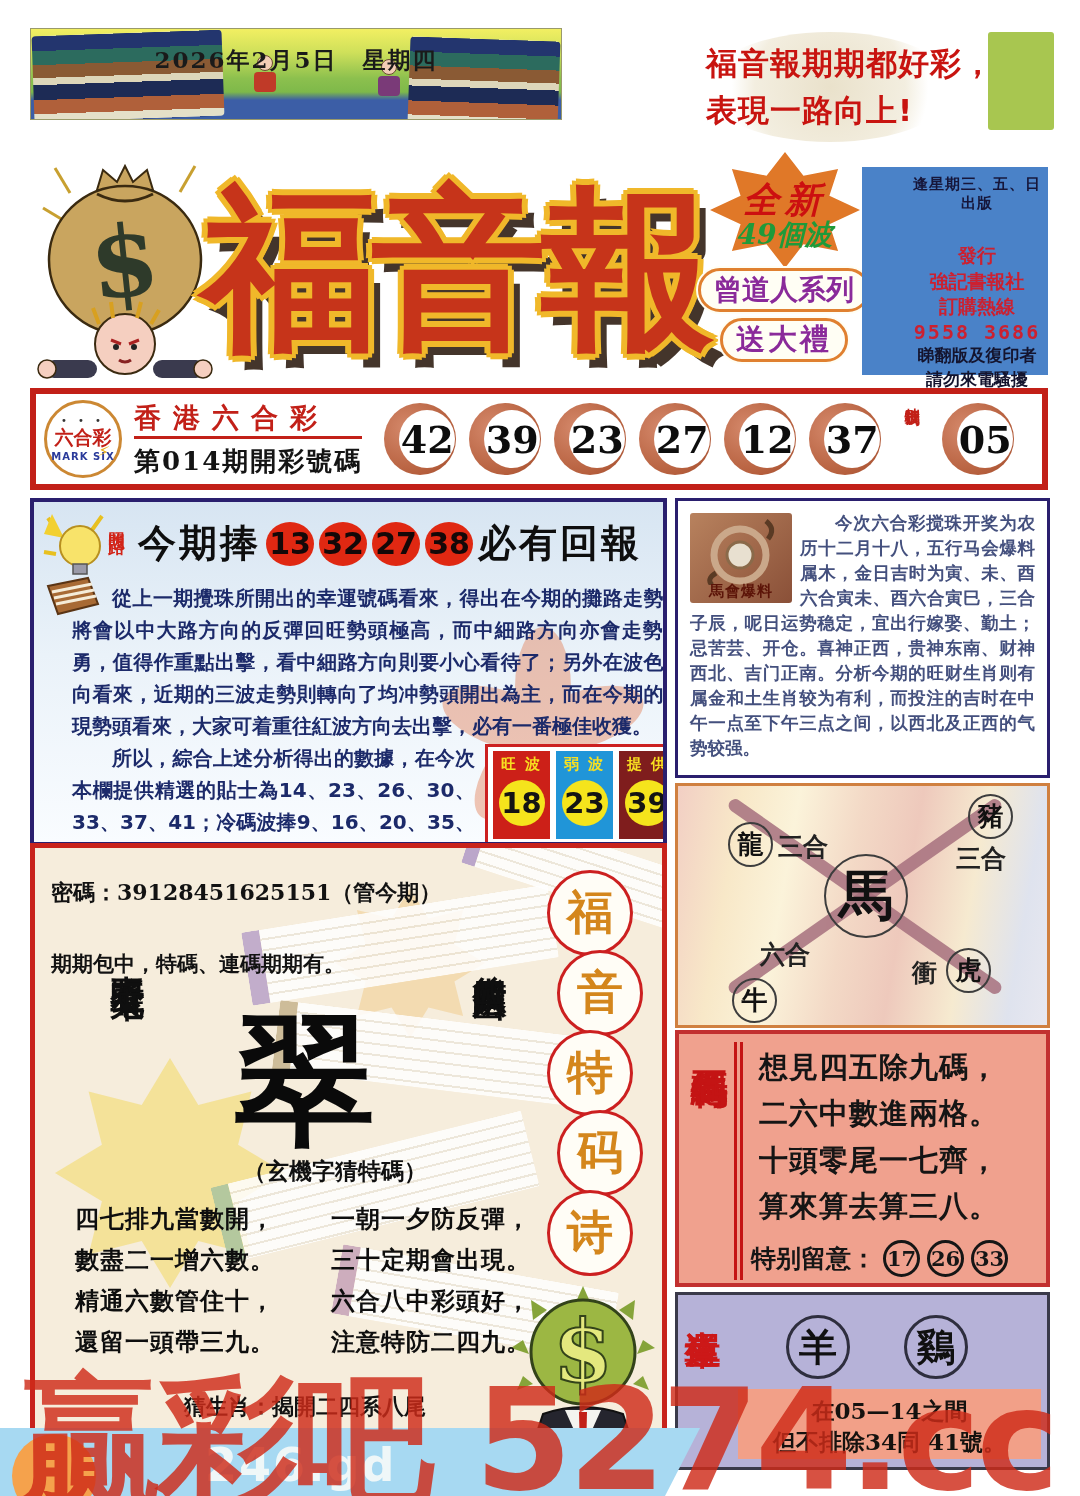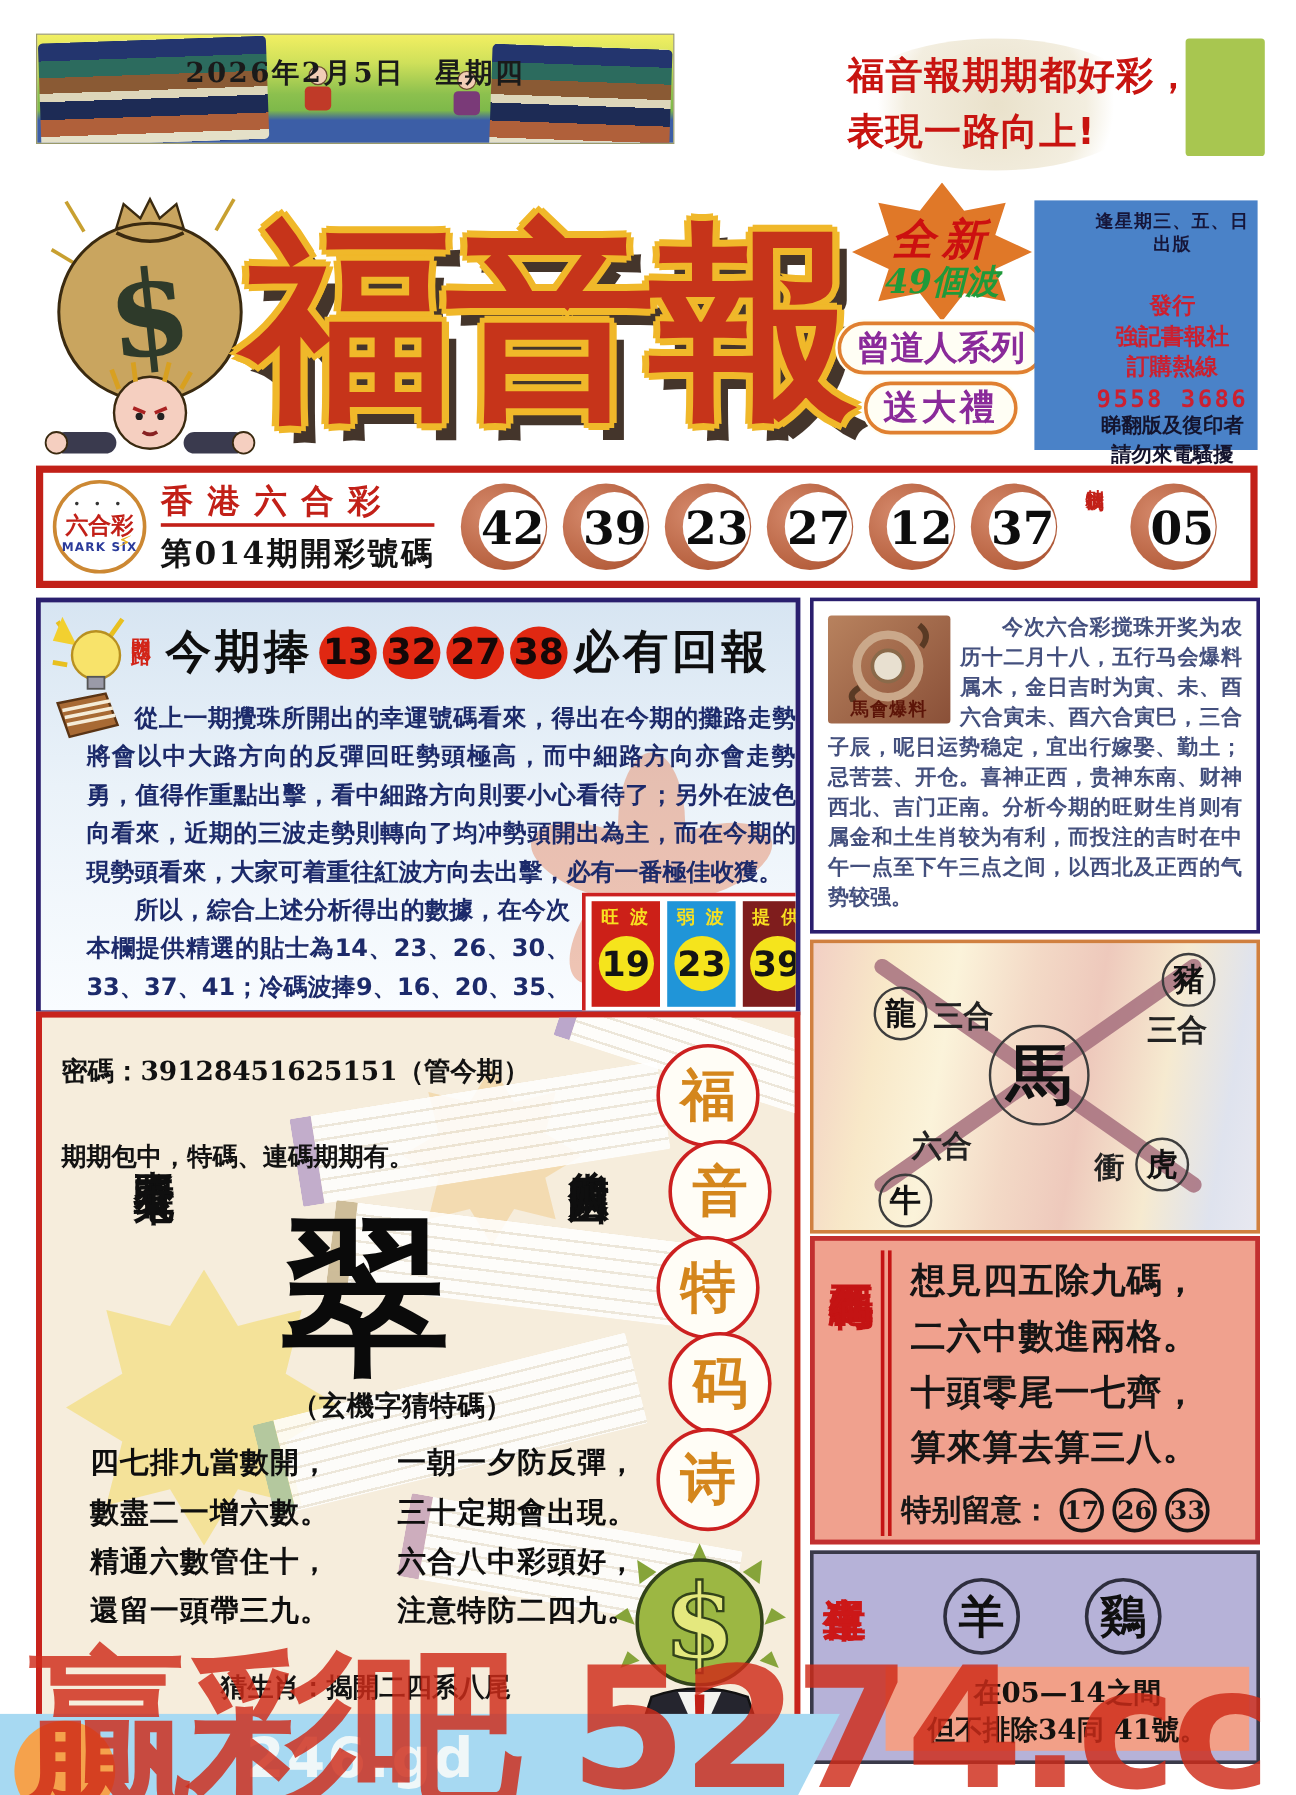--- a/index.html
+++ b/index.html
@@ -311,21 +311,21 @@
       <span class="hl-ball">32</span>
       <span class="hl-ball">27</span>
       <span class="hl-ball">38</span>
       <span class="hl-text">必有回報</span>
     </div>
     <div id="analysis-text">
       <p>從上一期攪珠所開出的幸運號碼看來，得出在今期的攤路走勢，將會以中大路方向的反彈回旺勢頭極高，而中細路方向亦會走勢回勇，值得作重點出擊，看中細路方向則要小心看待了；另外在波色方向看來，近期的三波走勢則轉向了均冲勢頭開出為主，而在今期的表現勢頭看來，大家可着重往紅波方向去出擊，必有一番極佳收獲。</p>
       <div id="wavebox">
         <div class="wave-cell wave-red">
           <div class="wave-label">旺 波</div>
-          <div class="wave-num">19</div>
+          <div class="wave-num">18</div>
         </div>
         <div class="wave-cell wave-blue">
           <div class="wave-label">弱 波</div>
           <div class="wave-num">23</div>
         </div>
         <div class="wave-cell wave-green">
           <div class="wave-label">提 供</div>
           <div class="wave-num">39</div>
         </div>
       </div>

